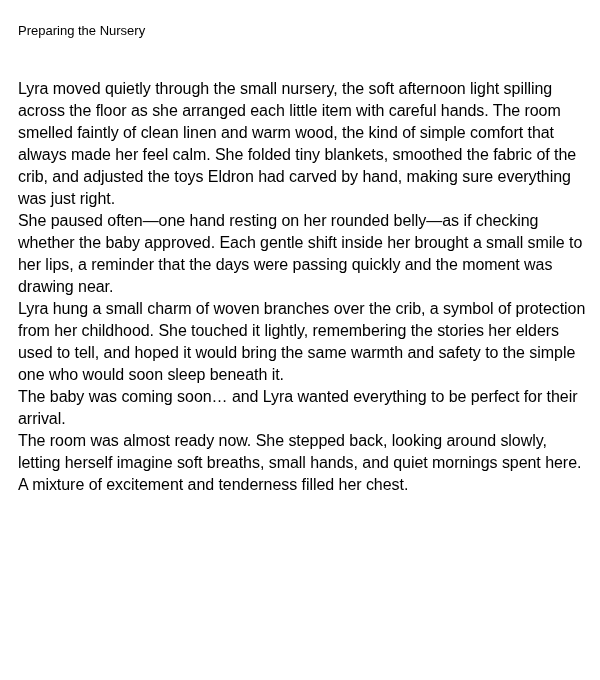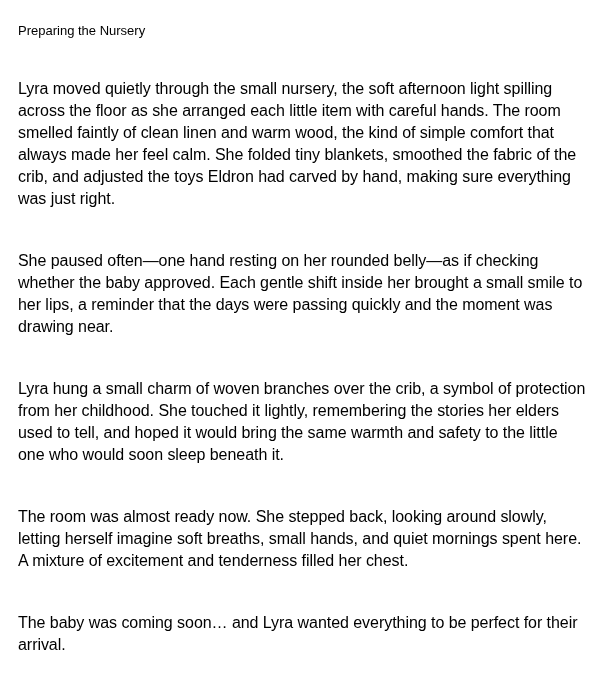--- a/index.html
+++ b/index.html
@@ -29,25 +29,25 @@
       height: 18px;
     }
     .para {
       margin: 0;
       font-size: 16px;
       line-height: 22px;
       width: 570px;
       letter-spacing: -0.05px;
     }
     .p1 { margin-top: 38px; }
-    .p-next { margin-top: 40px; }
+    .p-next { }
   </style>
 </head>
 <body>
 
 <div class="page">
   <h1 class="title">Preparing the Nursery</h1>
   <p class="para p1">Lyra moved quietly through the small nursery, the soft afternoon light spilling across the floor as she arranged each little item with careful hands. The room smelled faintly of clean linen and warm wood, the kind of simple comfort that always made her feel calm. She folded tiny blankets, smoothed the fabric of the crib, and adjusted the toys Eldron had carved by hand, making sure everything was just right.</p>
   <p class="para p-next">She paused often—one hand resting on her rounded belly—as if checking whether the baby approved. Each gentle shift inside her brought a small smile to her lips, a reminder that the days were passing quickly and the moment was drawing near.</p>
-  <p class="para p-next">Lyra hung a small charm of woven branches over the crib, a symbol of protection from her childhood. She touched it lightly, remembering the stories her elders used to tell, and hoped it would bring the same warmth and safety to the little one who would soon sleep beneath it.</p>
+  <p class="para p-next">Lyra hung a small charm of woven branches over the crib, a symbol of protection from her childhood. She touched it lightly, remembering the stories her elders used to tell, and hoped it would bring the same warmth and safety to the simple one who would soon sleep beneath it.</p>
+  <p class="para p-next">The baby was coming soon… and Lyra wanted everything to be perfect for their arrival.</p>
   <p class="para p-next">The room was almost ready now. She stepped back, looking around slowly, letting herself imagine soft breaths, small hands, and quiet mornings spent here. A mixture of excitement and tenderness filled her chest.</p>
-  <p class="para p-next">The baby was coming soon… and Lyra wanted everything to be perfect for their arrival.</p>
 </div>
 
 </body></html>

